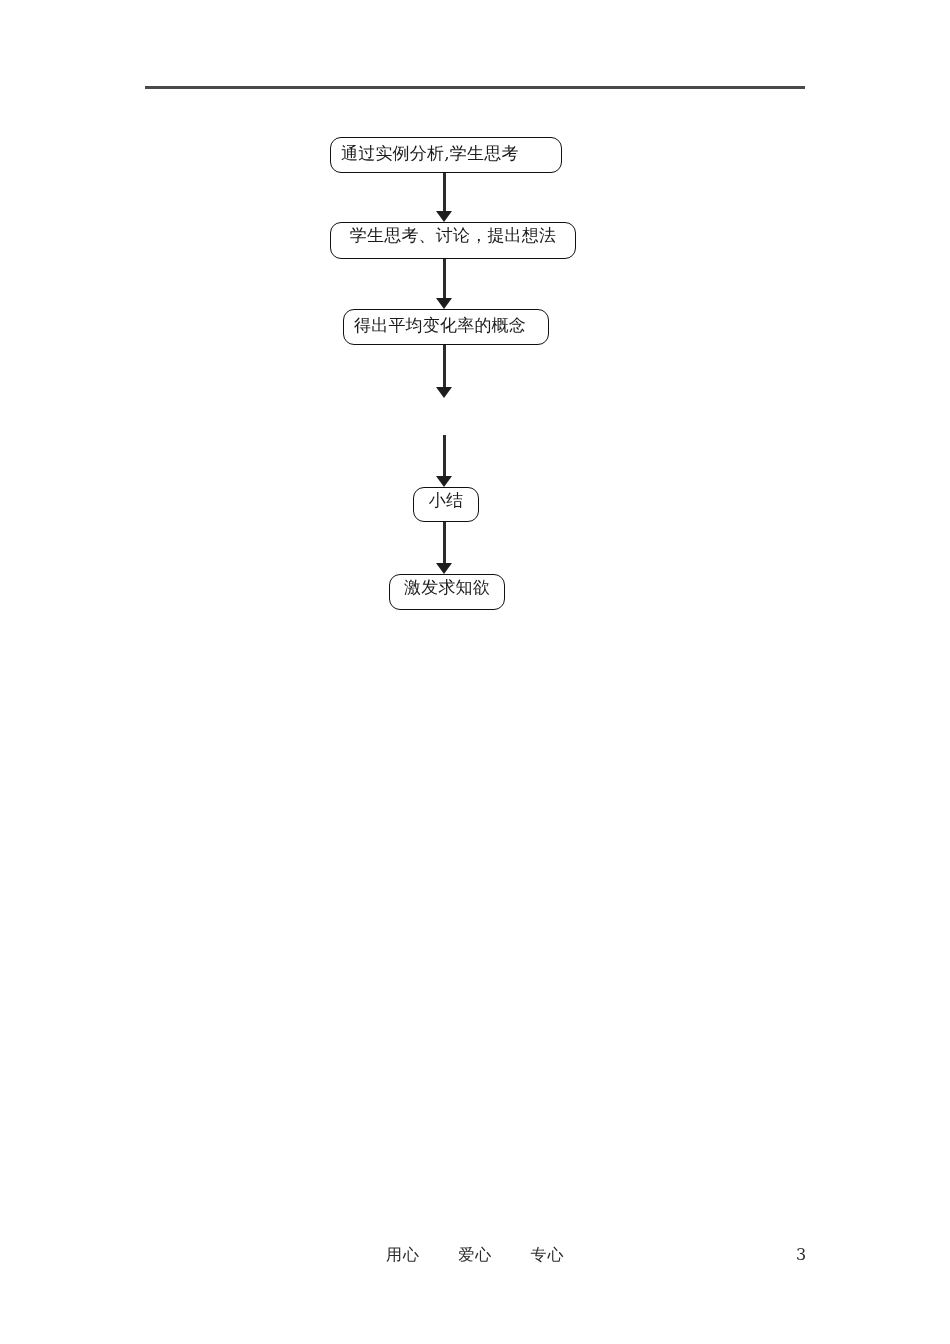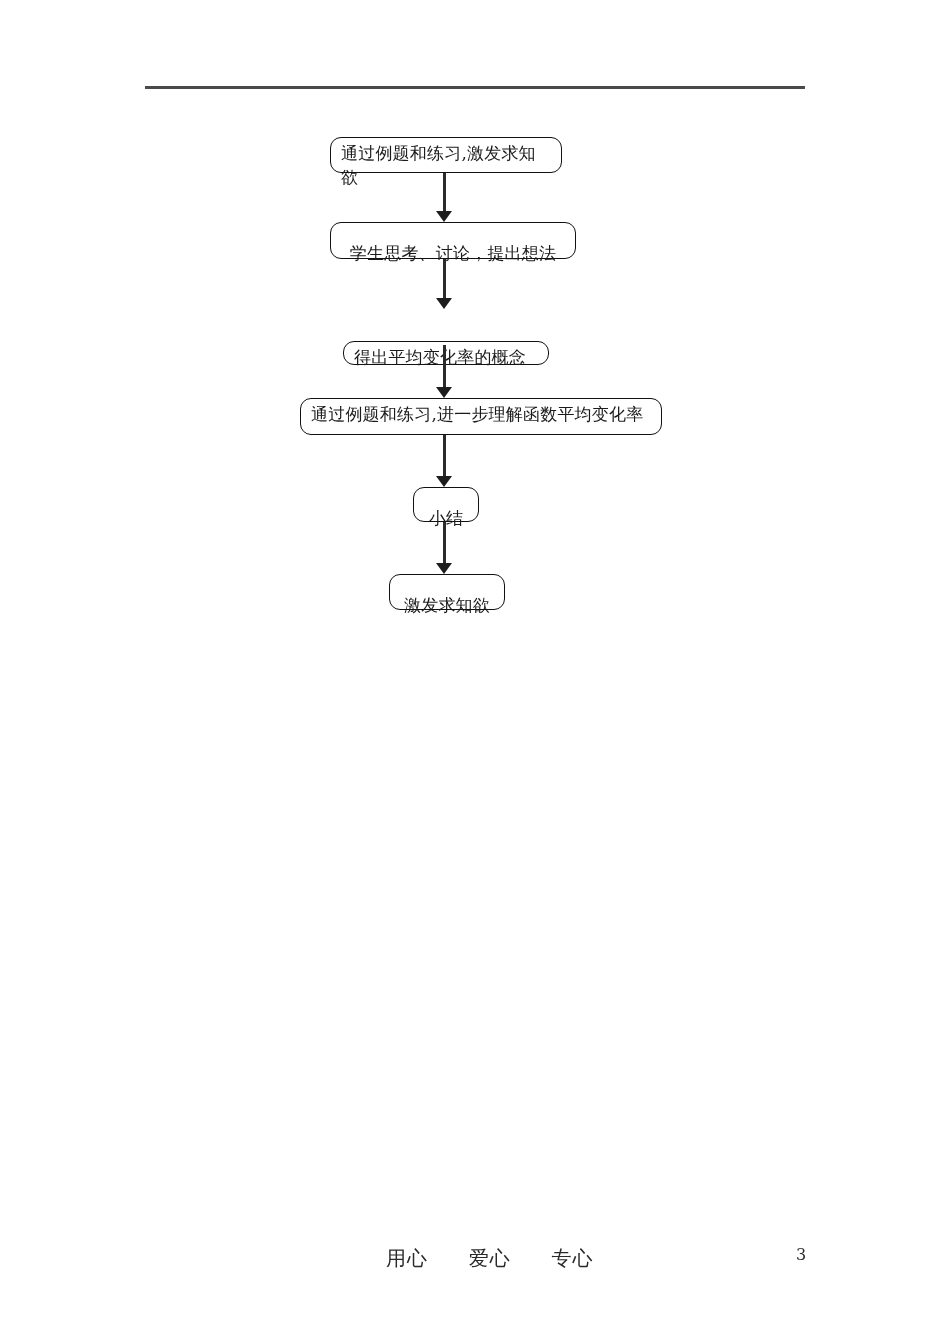--- a/index.html
+++ b/index.html
@@ -52,27 +52,27 @@
     white-space: nowrap;
     overflow: visible;
   }
   .node .txt {
     display: block;
     white-space: pre-wrap;
     word-break: break-all;
   }
   .node.center {
     text-align: center;
-    padding-top: 18px;
+    padding-top: 0;
   }
 
   
   #node-1 { left: 330px; top: 137px; width: 232px; height: 36px; }
   #node-2 { left: 330px; top: 222px; width: 246px; height: 37px; }
-  #node-3 { left: 343px; top: 309px; width: 206px; height: 24px; margin-top: 32px; }
+  #node-3 { left: 343px; top: 309px; width: 206px; height: 36px; }
   #node-4 { left: 300px; top: 398px; width: 362px; height: 37px; }
   #node-5 { left: 413px; top: 487px; width: 66px;  height: 35px; text-align: center; }
   #node-6 { left: 389px; top: 574px; width: 116px; height: 36px; }
 
   
   .conn {
     position: absolute;
     left: 443px;
     width: 3px;
     background: #2b2b2b;
@@ -103,21 +103,21 @@
     left: 0;
     top: 1245px;
     width: 950px;
     height: 30px;
   }
   .footer-words {
     position: absolute;
     left: 386px;
     top: 0;
     font-family: "DejaVu Serif", "Liberation Serif", serif;
-    font-size: 20px;
+    font-size: 16px;
     color: #2a2a2a;
     letter-spacing: 1px;
   }
   .footer-words span { display: inline-block; }
   .footer-gap { width: 26px; }
   .page-number {
     position: absolute;
     left: 796px;
     top: 0;
     font-family: "DejaVu Serif", "Liberation Serif", serif;
@@ -128,43 +128,40 @@
 </head>
 <body>
 
 <div id="page">
 
   <div class="header-rule"></div>
 
   <div class="flow">
 
     <div class="node" id="node-1">
-      <span class="txt">通过例题和练习,激发求知欲</span>
+      <span class="txt">通过实例分析,学生思考</span>
     </div>
 
     <div class="conn" id="conn-1"></div>
     <div class="arrowhead" id="ah-1"></div>
 
     <div class="node center" id="node-2">
       <span class="txt">学生思考、讨论，提出想法</span>
     </div>
 
     <div class="conn" id="conn-2"></div>
     <div class="arrowhead" id="ah-2"></div>
 
     <div class="node" id="node-3">
       <span class="txt">得出平均变化率的概念</span>
     </div>
 
     <div class="conn" id="conn-3"></div>
     <div class="arrowhead" id="ah-3"></div>
 
-    <div class="node" id="node-4">
-      <span class="txt">通过例题和练习,进一步理解函数平均变化率</span>
-    </div>
 
     <div class="conn" id="conn-4"></div>
     <div class="arrowhead" id="ah-4"></div>
 
     <div class="node center" id="node-5">
       <span class="txt">小结</span>
     </div>
 
     <div class="conn" id="conn-5"></div>
     <div class="arrowhead" id="ah-5"></div>

